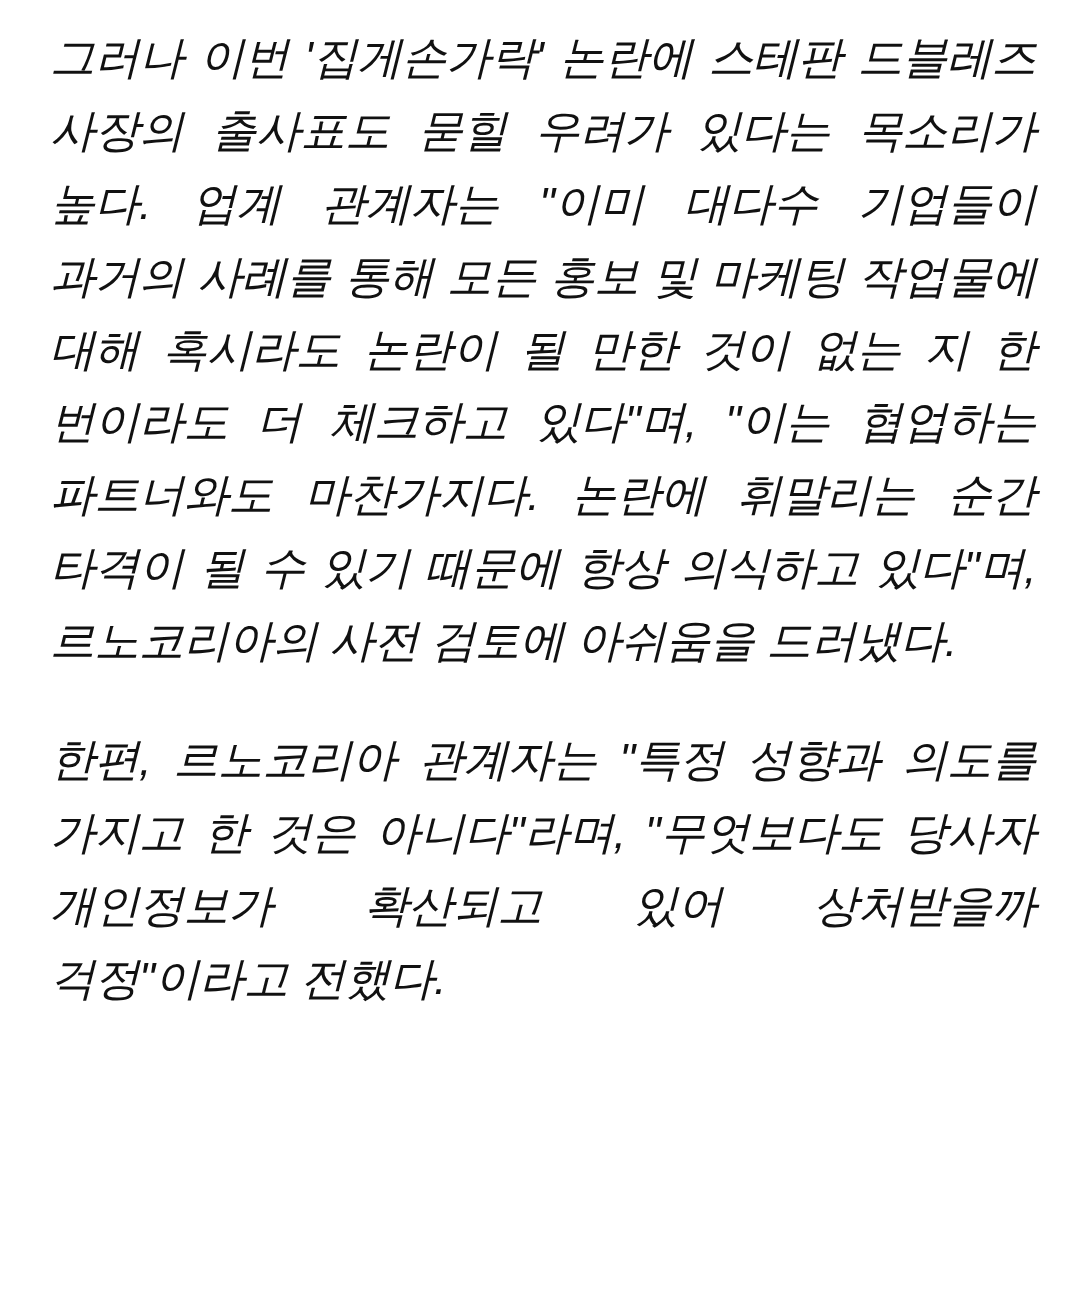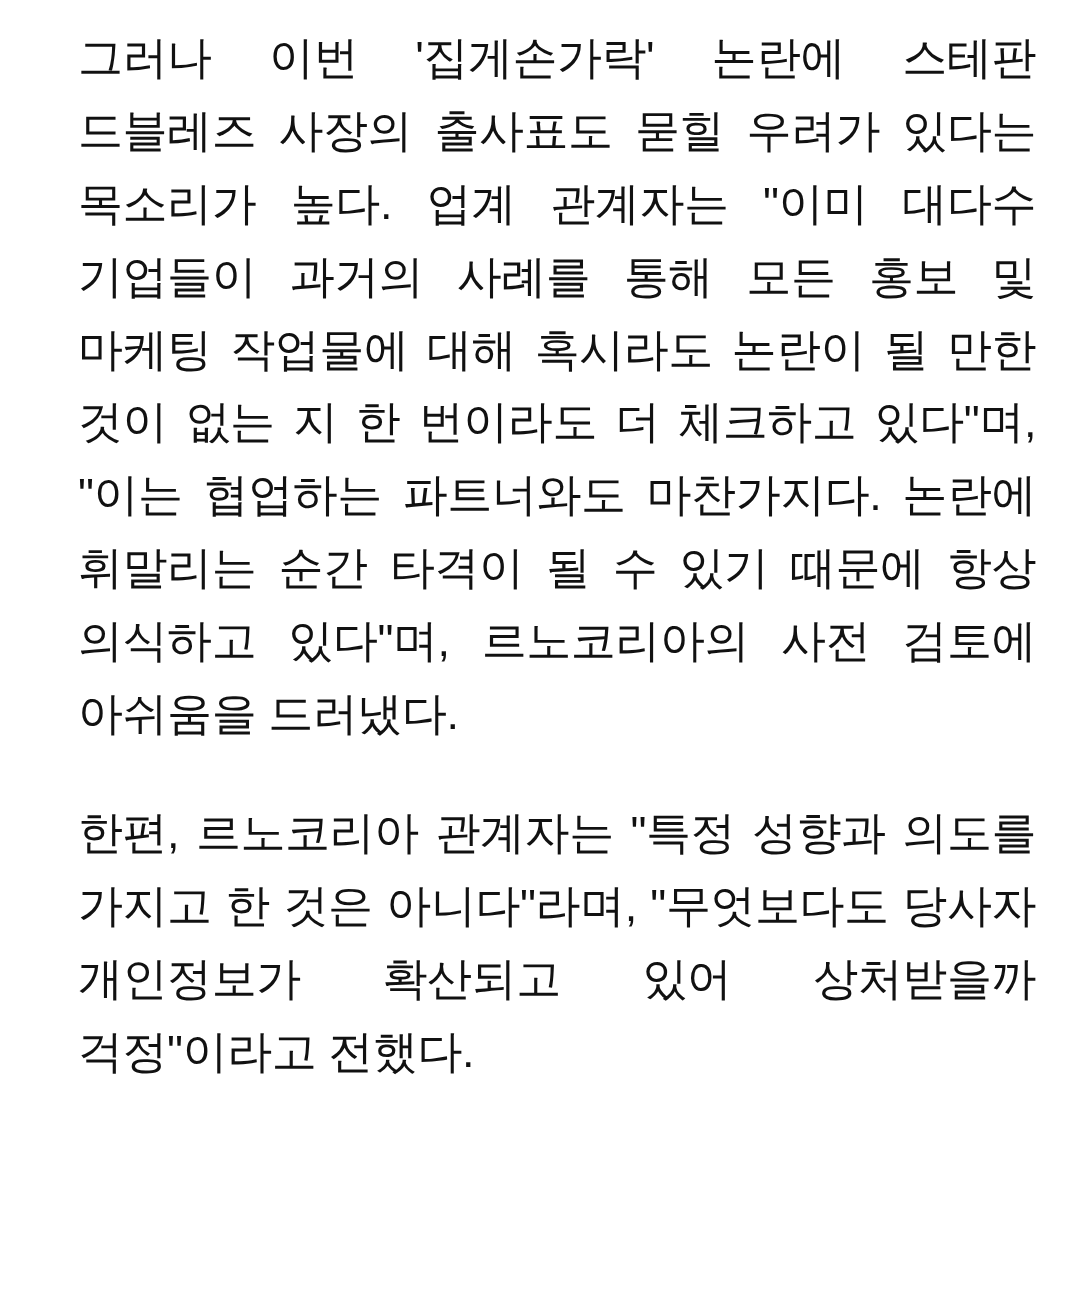--- a/index.html
+++ b/index.html
@@ -10,21 +10,22 @@
   body {
     width: 1080px;
     height: 1289px;
     font-family: "Liberation Sans", "DejaVu Sans", sans-serif;
     color: #111111;
     overflow: hidden;
   }
   .article {
     box-sizing: border-box;
     width: 1080px;
-    padding: 22px 44px 0 78px;
+    padding: 22px 44px 0 50px;
+    font-style: italic;
   }
   .para {
     margin: 0 0 46px 0;
     font-size: 45px;
     line-height: 1.62;
     text-align: justify;
     text-justify: inter-character;
     word-break: keep-all;
     letter-spacing: -0.01em;
     color: #111111;

